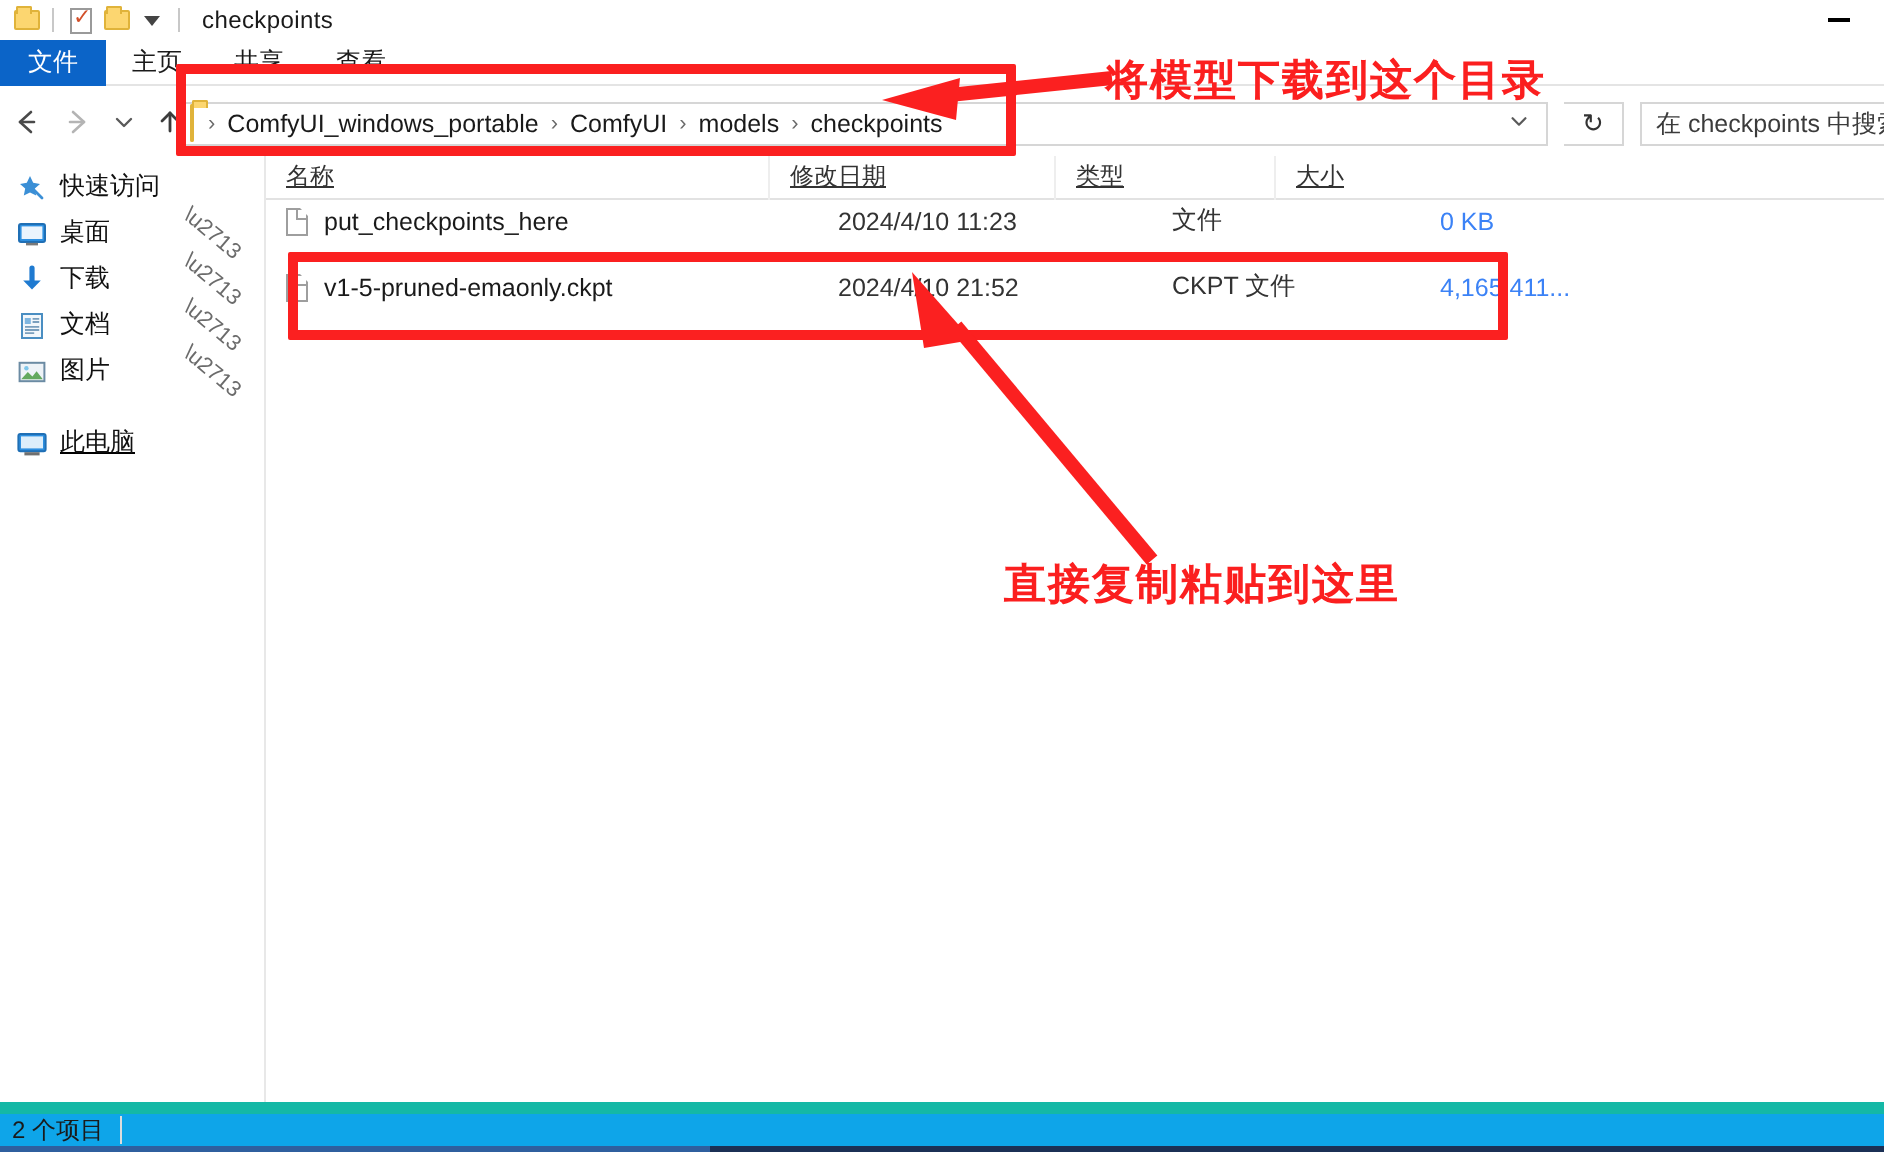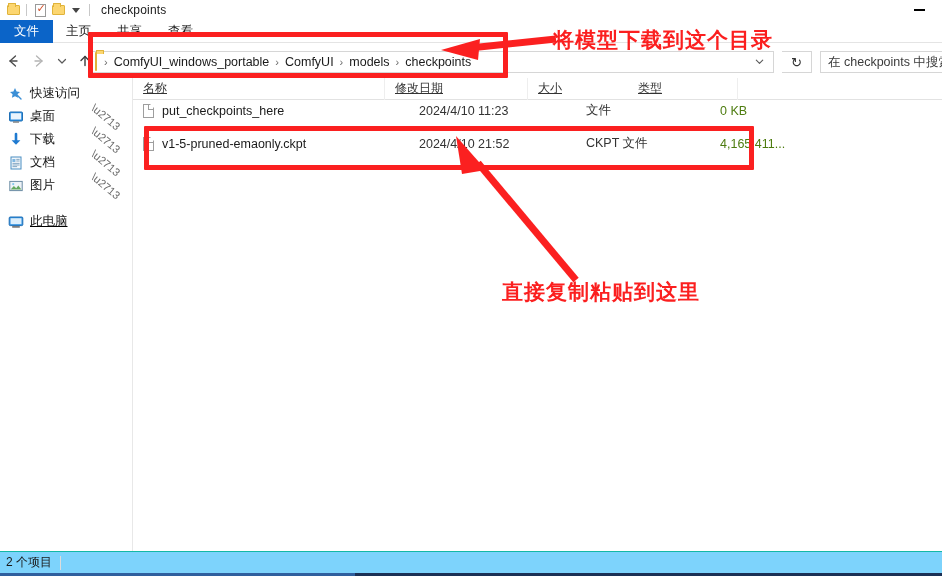--- a/index.html
+++ b/index.html
@@ -115,39 +115,39 @@
   .c-type { width: 110px; }
   .c-size { width: 100px; border-right: none; }
 
   .row { position: absolute; left: 0; width: 809px; height: 21px; display: flex; align-items: center; gap: 24px; }
   .row-r1 { top: 22px; }
   .row-r2 { top: 55px; }
   .cell { font-size: 12.5px; color: #1a1a1a; display: flex; align-items: center; }
   .cell.name { width: 252px; padding-left: 10px; }
   .cell.date { width: 143px; padding-left: 10px; color: #333; }
   .cell.type { width: 110px; padding-left: 10px; color: #333; }
-  .cell.size { width: 110px; padding-left: 10px; color: #4d7c0f; }
+  .cell.size { width: 110px; padding-left: 10px; color: #3b82f6; }
   .file-ico {
     width: 11px; height: 14px; border: 1px solid #9e9e9e; background: #fff;
     position: relative; flex: 0 0 11px; margin-right: 8px;
   }
   .file-ico:after {
     content: ""; position: absolute; right: -1px; top: -1px;
     border-left: 4px solid transparent; border-top: 4px solid #fff;
     border-right: 0; filter: none;
   }
   .file-ico:before {
     content: ""; position: absolute; right: 0px; top: 0px; width: 4px; height: 4px;
     background: #fff; border-left: 1px solid #9e9e9e; border-bottom: 1px solid #9e9e9e;
   }
 
   
   .statusbar {
     position: absolute; left: 0; top: 551px; width: 942px; height: 22px;
-    border-top: 1px solid #14b8a6; background: #7dd3fc; display: flex; align-items: center;
+    border-top: 6px solid #14b8a6; background: #0ea5e9; display: flex; align-items: center;
   }
   .status-text { font-size: 12px; color: #1a1a1a; padding-left: 6px; }
   .statusbar .divider { width: 1px; height: 14px; background: #dcdcdc; margin-left: 8px; }
   .bottombar { position: absolute; left: 0; top: 573px; width: 942px; height: 3px; background: #1b3055; }
   .bottombar .light { position: absolute; left: 0; top: 0; width: 355px; height: 3px; background: #2f5f9e; }
 
   
   .anno { position: absolute; pointer-events: none; }
   .box-top {
     left: 88px; top: 32px; width: 420px; height: 46px;
@@ -319,22 +319,22 @@
           </svg>
       </span>
       <span class="side-label">此电脑</span>
     </div>
   </div>
 
   <div class="listarea">
     <div class="colhead">
       <div class="col c-name">名称</div>
       <div class="col c-date">修改日期</div>
+      <div class="col c-type">类型</div>
       <div class="col c-size">大小</div>
-      <div class="col c-type">类型</div>
     </div>
 
     <div class="row row-r1">
       <div class="cell name">
         <span class="file-ico"></span>
         <span>put_checkpoints_here</span>
       </div>
       <div class="cell date">2024/4/10 11:23</div>
       <div class="cell type">文件</div>
       <div class="cell size">0 KB</div>

